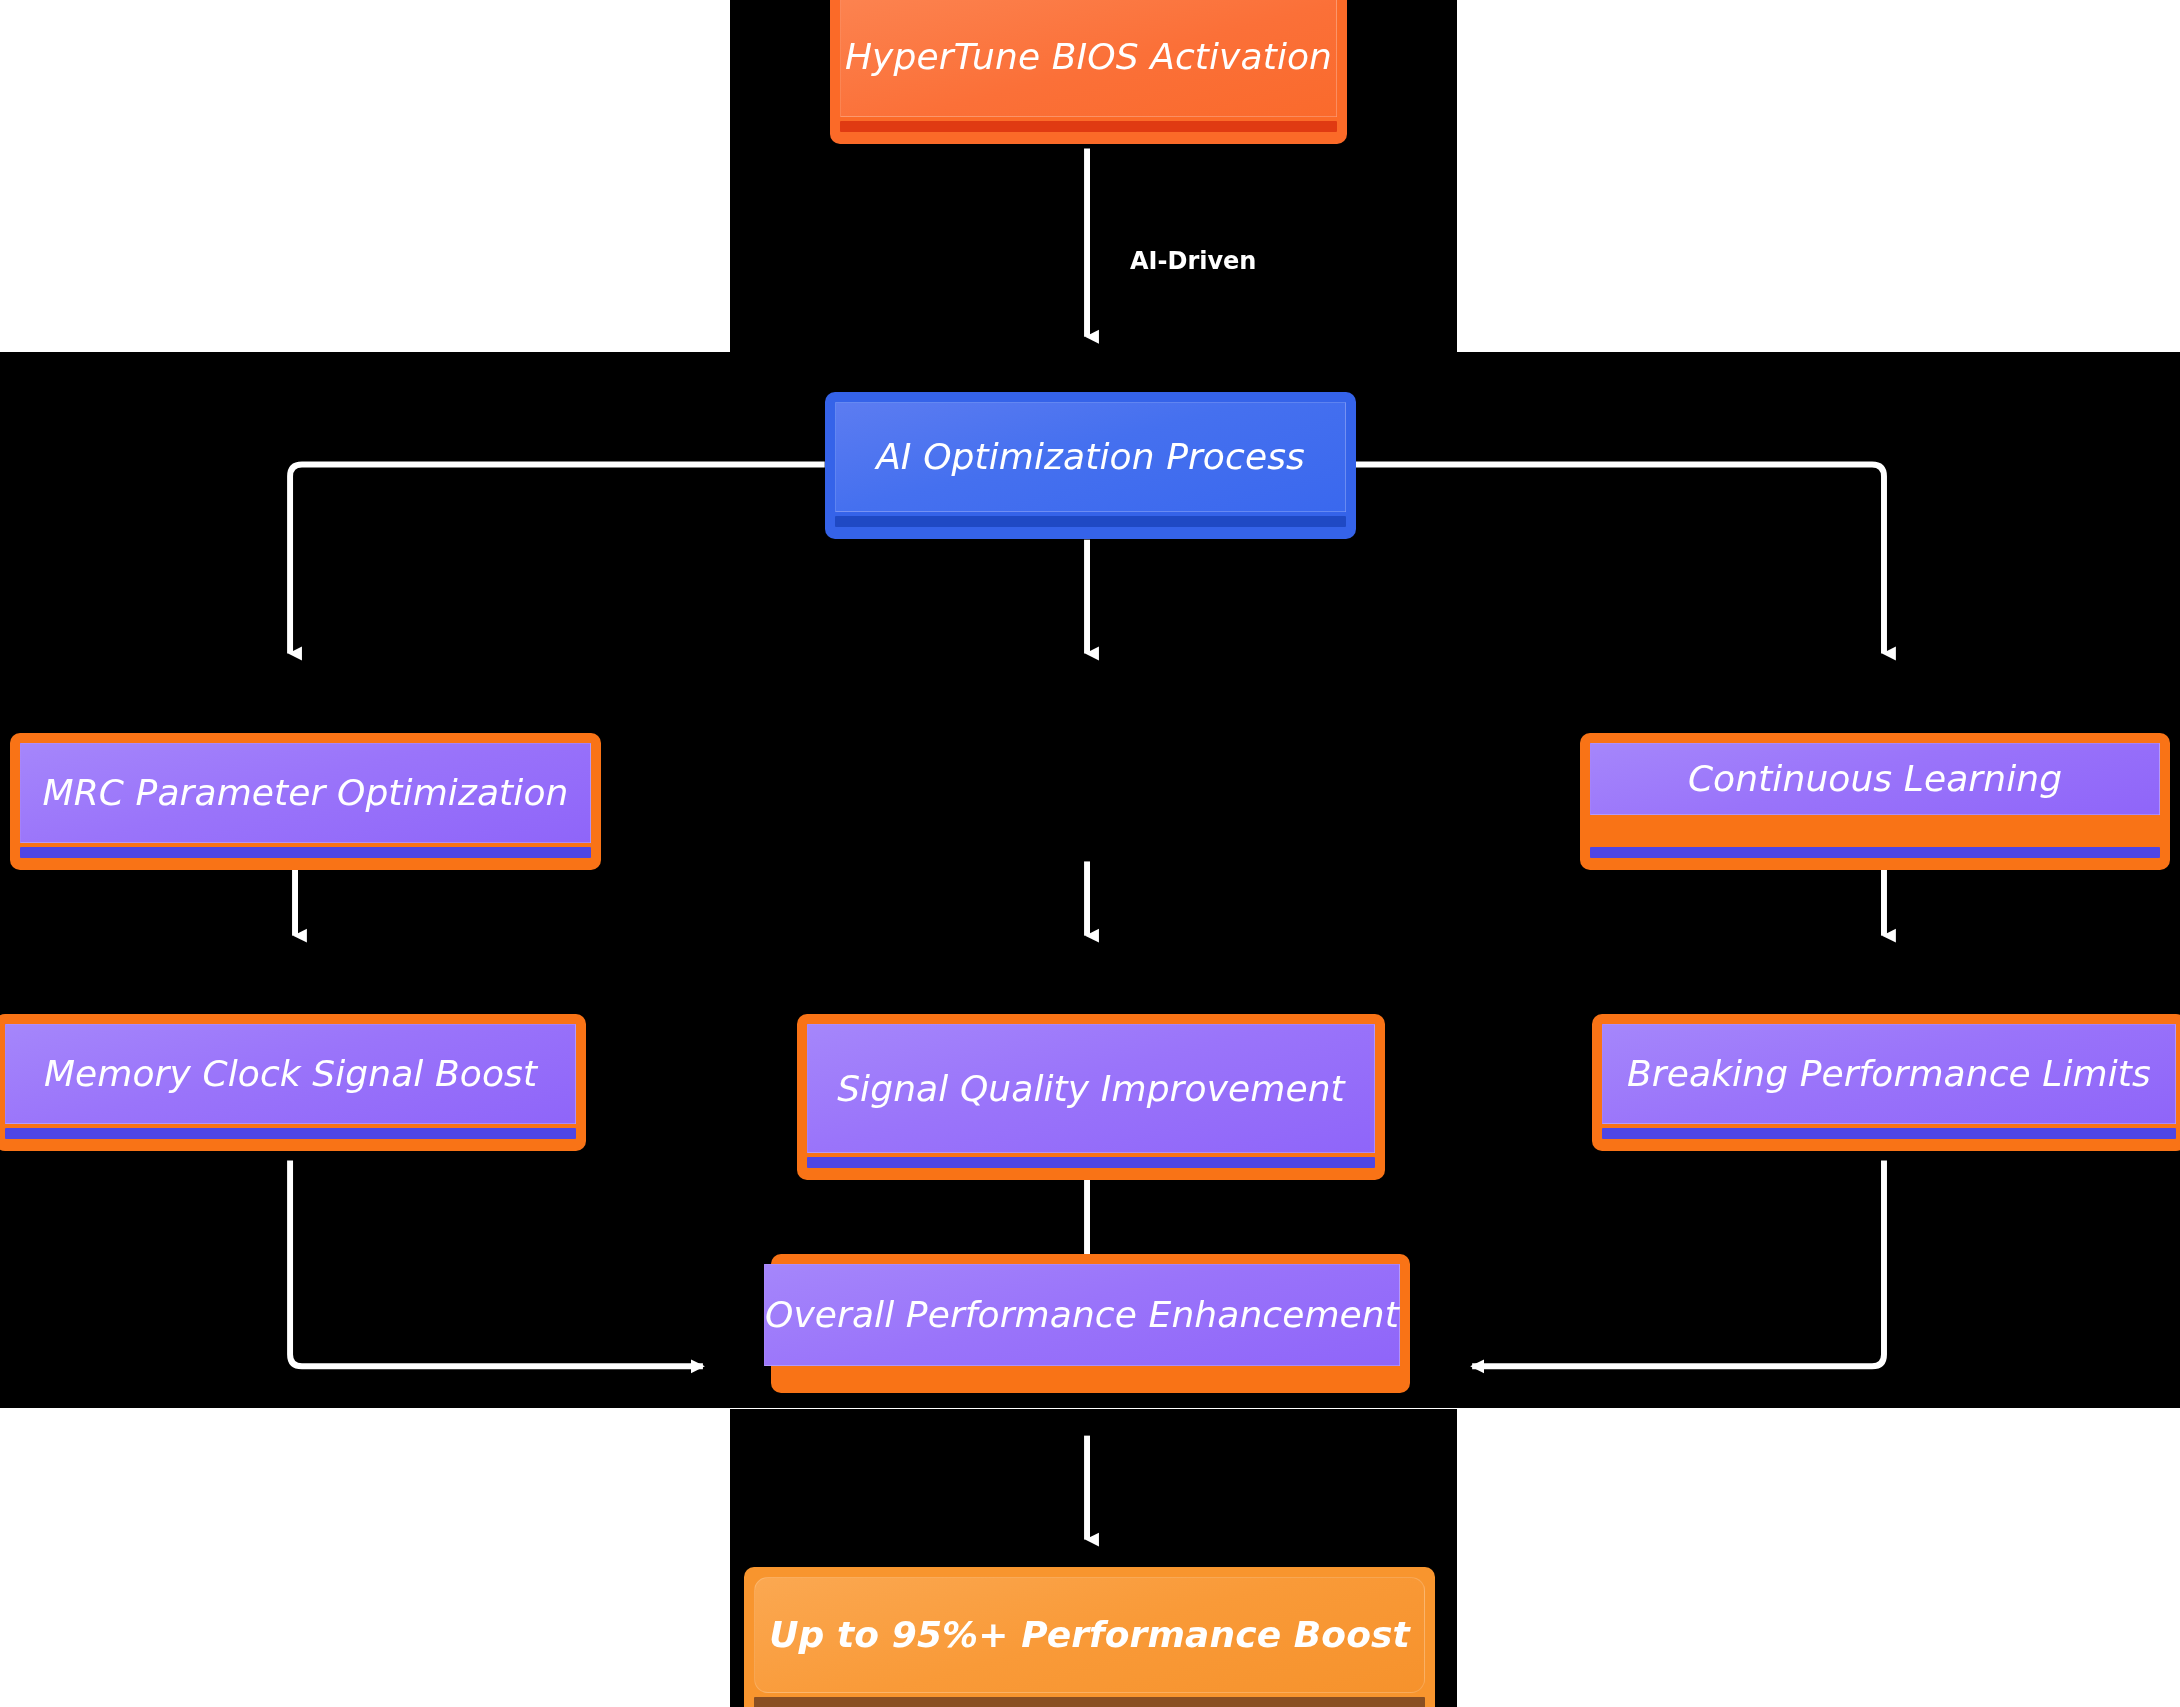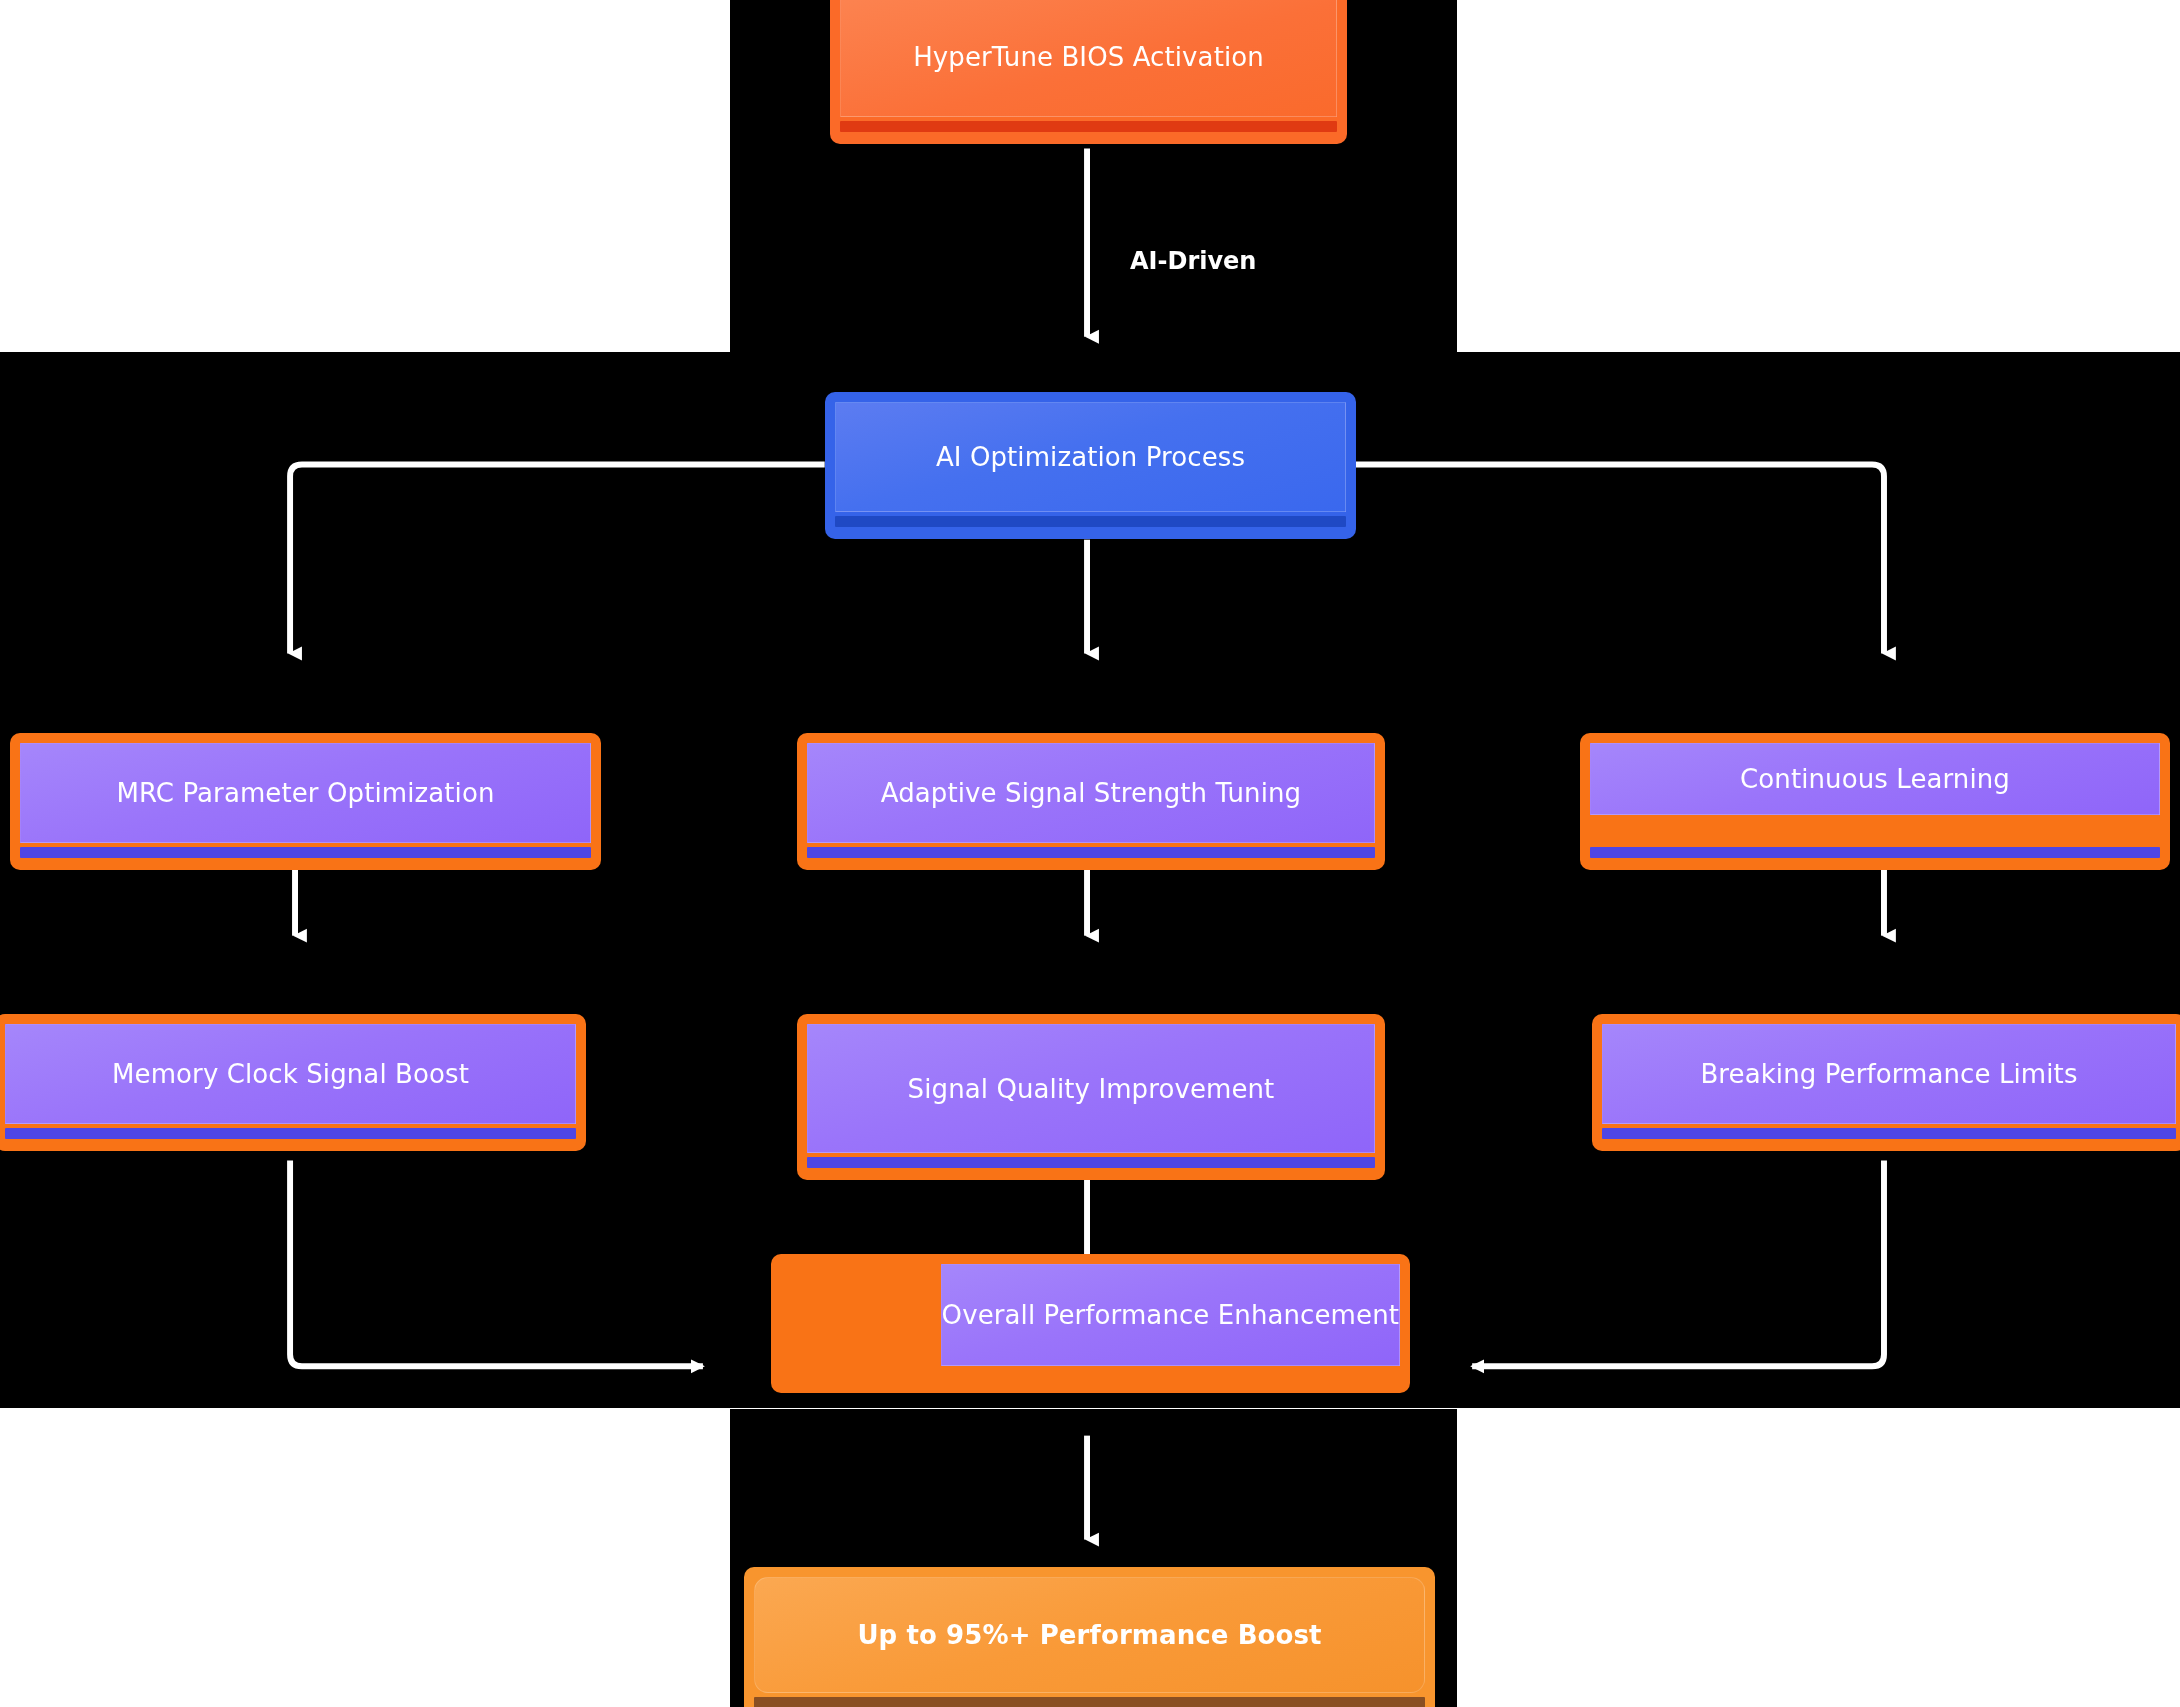--- a/index.html
+++ b/index.html
@@ -12,22 +12,22 @@
   #band-mid{left:0;top:352px;width:2180px;height:1056px;}
   #band-bot{left:730px;top:1409px;width:727px;height:299px;}
 
   .stage{position:absolute;left:0;top:0;width:2180px;height:1708px;}
 
   
   .node{position:absolute;border-radius:10px;box-sizing:border-box;
         padding:10px 10px 12px 10px;display:flex;flex-direction:column;}
   .node .panel{flex:1;display:flex;align-items:center;justify-content:center;
         box-sizing:border-box;border:1px solid rgba(255,255,255,0.18);}
-  .node .label{color:#ffffff;font-size:26px;font-weight:400;letter-spacing:0.1px;
-        white-space:nowrap;line-height:1;}
+  .node .label{color:#ffffff;font-size:36px;font-weight:400;letter-spacing:0.1px;
+        white-space:nowrap;line-height:1;font-style:italic;}
   .node .bar{height:11px;margin-top:4px;border-radius:1px;}
 
   
   .n-orange{background:#fb6a28;}
   .n-orange .panel{background:linear-gradient(165deg,#fc8350 0%,#fb7038 55%,#fa6a2c 100%);}
   .n-orange .bar{background:#e03a12;}
 
   
   .n-blue{background:#3563e9;}
   .n-blue .panel{background:linear-gradient(165deg,#5b7bf0 0%,#436be e 40%,#3c6aef 100%);
@@ -116,26 +116,20 @@
     <div class="bar"></div>
   </div>
 
   <div class="node n-purple" style="left:10px;top:733px;width:591px;height:137px;">
     <div class="panel">
       <span class="label">MRC Parameter Optimization</span>
     </div>
     <div class="bar"></div>
   </div>
 
-  <div class="node n-purple" style="left:797px;top:733px;width:588px;height:137px;">
-    <div class="panel">
-      <span class="label">Adaptive Signal Strength Tuning</span>
-    </div>
-    <div class="bar"></div>
-  </div>
 
   <div class="node n-purple" style="left:1580px;top:733px;width:590px;height:137px;gap:28px;">
     <div class="panel">
       <span class="label">Continuous Learning</span>
     </div>
     <div class="bar"></div>
   </div>
 
   <div class="node n-purple" style="left:-5px;top:1014px;width:591px;height:137px;">
     <div class="panel">

